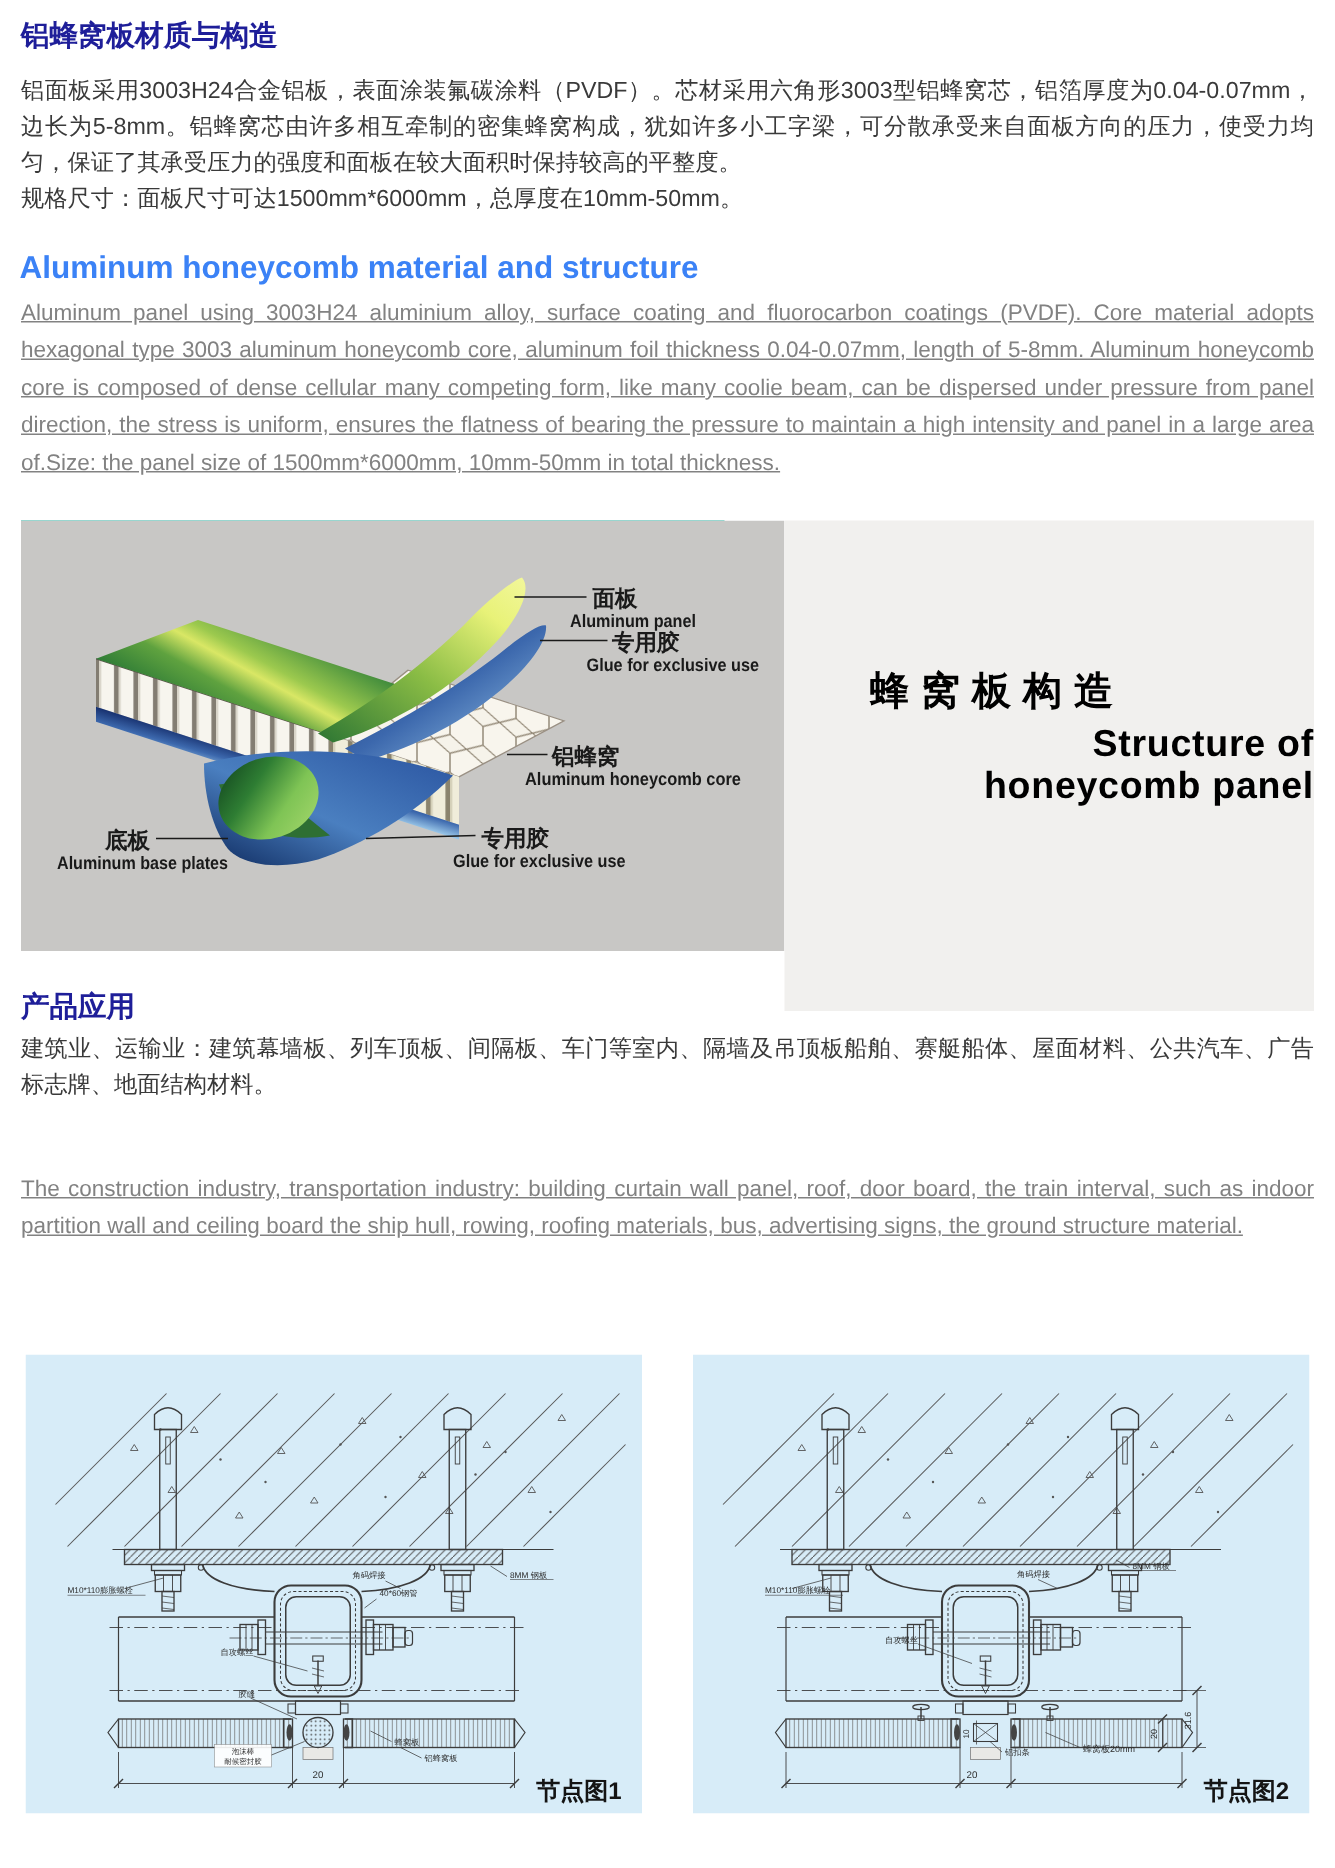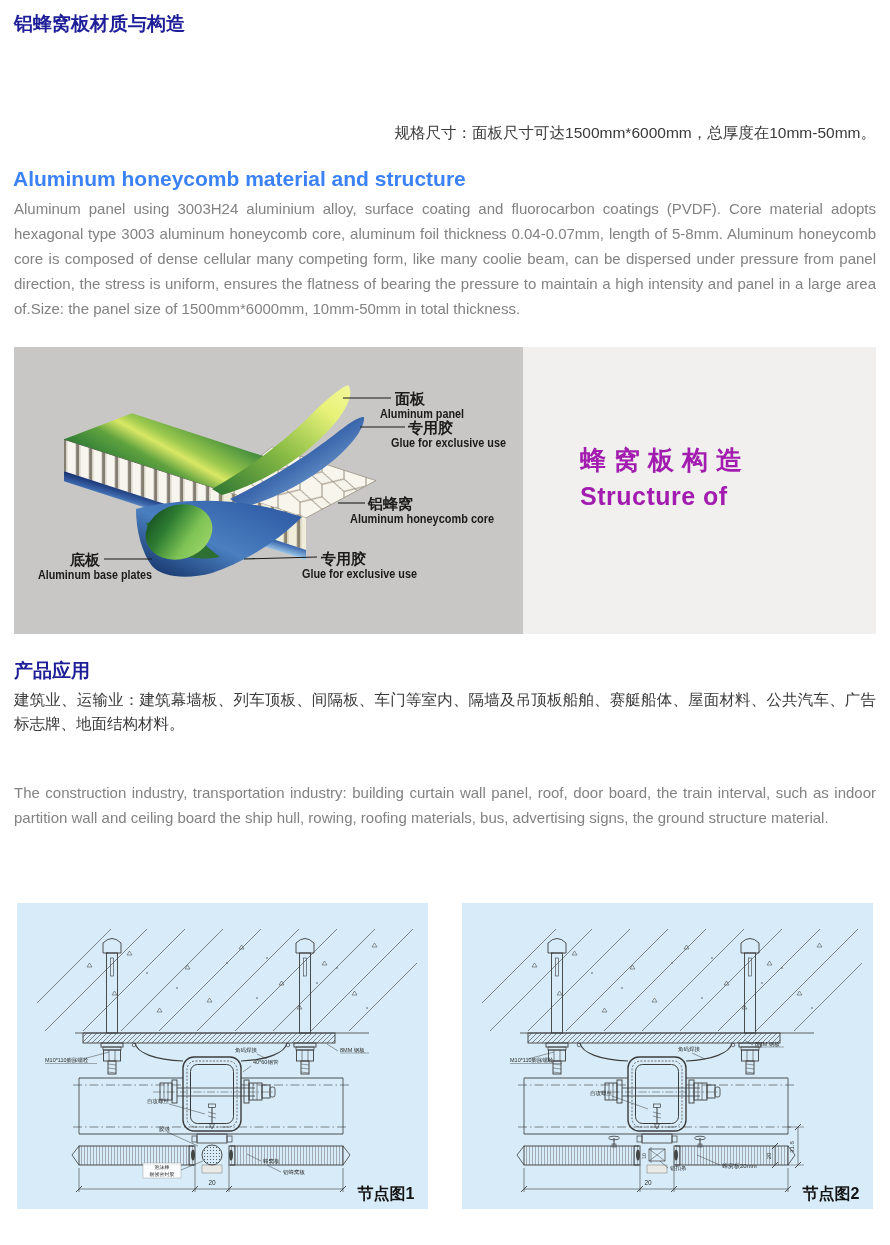--- a/index.html
+++ b/index.html
@@ -3,43 +3,44 @@
 <meta charset="utf-8">
 <style>
   html,body{margin:0;padding:0;background:#ffffff;}
   .page{position:relative;width:890px;height:1245px;background:#ffffff;overflow:hidden;
         font-family:"Liberation Sans",sans-serif;}
   .h-cn{position:absolute;left:14px;margin:0;font-size:19px;font-weight:bold;color:#1e1e99;text-align:center;}
   .h-en{position:absolute;left:13px;margin:0;font-size:21px;font-weight:bold;color:#3b82f6;}
   .p-cn{position:absolute;left:14px;width:862px;margin:0;font-size:15.5px;line-height:23.8px;
         color:#3a3a3a;text-align:justify;}
   .p-en{position:absolute;left:14px;width:862px;margin:0;font-size:15px;line-height:25px;
-        color:#828282;text-align:justify;}
-  .spec{text-align:right;}
+        color:#828282;text-align:justify;text-decoration:underline;}
+  .spec{text-align:left;}
   .figure-wrap{position:absolute;left:14px;top:347px;width:469px;height:287px;background:#14b8a6;}
-  .figure-caption{position:absolute;left:523px;top:347px;width:353px;height:287px;background:#f1f0ee;
-        box-sizing:border-box;padding:97px 0 0 57px;color:#a21caf;}
+  .figure-caption{position:absolute;left:523px;top:347px;width:353px;height:327px;background:#f1f0ee;
+        box-sizing:border-box;padding:97px 0 0 57px;color:#000000;}
   .cap-cn{font-size:26px;font-weight:bold;letter-spacing:8px;line-height:32px;}
-  .cap-en{font-size:25px;font-weight:bold;line-height:28px;letter-spacing:0.5px;}
+  .cap-en{font-size:25px;font-weight:bold;line-height:28px;letter-spacing:0.5px;text-align:right;}
   .drawing{position:absolute;top:903px;}
   .drawing.n1{left:17px;}
   .drawing.n2{left:462px;}
   svg text{font-family:"Liberation Sans",sans-serif;}
   .fig-label-cn{font-size:15px;font-weight:bold;fill:#1a1a1a;}
   .fig-label-en{font-size:12px;font-weight:bold;fill:#1a1a1a;}
   .nd-label{font-size:5.5px;fill:#2e2e2e;}
   .nd-dim{font-size:6.5px;fill:#2e2e2e;}
   .nd-caption{font-size:16px;font-weight:bold;fill:#141414;}
 </style>
 </head>
 <body>
 
 <div class="page">
 
   <h1 class="h-cn" style="top:11px">铝蜂窝板材质与构造</h1>
+  <p class="p-cn" style="top:49px">铝面板采用3003H24合金铝板，表面涂装氟碳涂料（PVDF）。芯材采用六角形3003型铝蜂窝芯，铝箔厚度为0.04-0.07mm，边长为5-8mm。铝蜂窝芯由许多相互牵制的密集蜂窝构成，犹如许多小工字梁，可分散承受来自面板方向的压力，使受力均匀，保证了其承受压力的强度和面板在较大面积时保持较高的平整度。</p>
   <p class="p-cn spec" style="top:121px">规格尺寸：面板尺寸可达1500mm*6000mm，总厚度在10mm-50mm。</p>
 
   <h2 class="h-en" style="top:167px">Aluminum honeycomb material and structure</h2>
   <p class="p-en" style="top:196px">Aluminum panel using 3003H24 aluminium alloy, surface coating and fluorocarbon coatings (PVDF). Core material adopts hexagonal type 3003 aluminum honeycomb core, aluminum foil thickness 0.04-0.07mm, length of 5-8mm. Aluminum honeycomb core is composed of dense cellular many competing form, like many coolie beam, can be dispersed under pressure from panel direction, the stress is uniform, ensures the flatness of bearing the pressure to maintain a high intensity and panel in a large area of.Size: the panel size of 1500mm*6000mm, 10mm-50mm in total thickness.</p>
 
   <div class="figure-wrap">
     <svg width="509" height="287" viewBox="0 0 509 287">
       <defs>
         <linearGradient id="gGreenTop" x1="0" y1="1" x2="1" y2="0">
           <stop offset="0" stop-color="#2f7c36"></stop>
@@ -118,20 +119,21 @@
       <text class="fig-label-cn" x="307" y="217">专用胶</text>
       <text class="fig-label-en" x="288" y="231" textLength="115" lengthAdjust="spacingAndGlyphs">Glue for exclusive use</text>
       <text class="fig-label-cn" x="56" y="218">底板</text>
       <text class="fig-label-en" x="24" y="232" textLength="114" lengthAdjust="spacingAndGlyphs">Aluminum base plates</text>
     </svg>
   </div>
 
   <div class="figure-caption">
     <div class="cap-cn">蜂窝板构造</div>
     <div class="cap-en" style="margin-top:6px">Structure of</div>
+    <div class="cap-en">honeycomb panel</div>
   </div>
 
   <h1 class="h-cn" style="top:658px">产品应用</h1>
   <p class="p-cn" style="top:688px">建筑业、运输业：建筑幕墙板、列车顶板、间隔板、车门等室内、隔墙及吊顶板船舶、赛艇船体、屋面材料、公共汽车、广告标志牌、地面结构材料。</p>
   <p class="p-en" style="top:780px">The construction industry, transportation industry: building curtain wall panel, roof, door board, the train interval, such as indoor partition wall and ceiling board the ship hull, rowing, roofing materials, bus, advertising signs, the ground structure material.</p>
 
 
   <svg class="drawing n1" width="411" height="306" viewBox="0 0 411 306">
     <defs>
       <pattern id="patH45" patternUnits="userSpaceOnUse" width="5" height="5">

